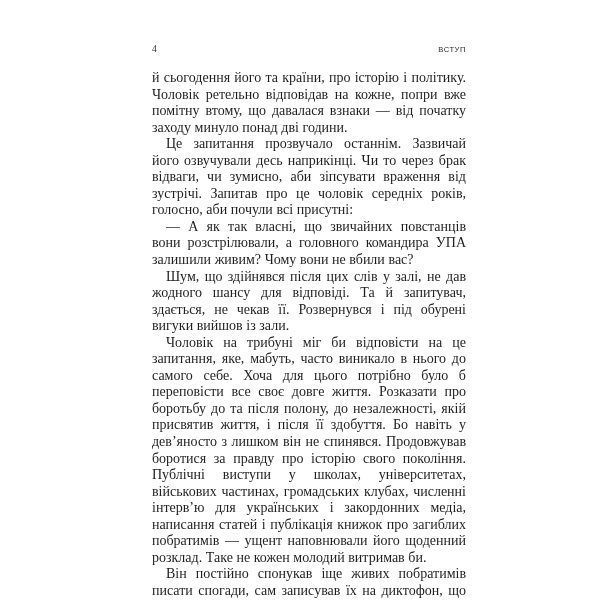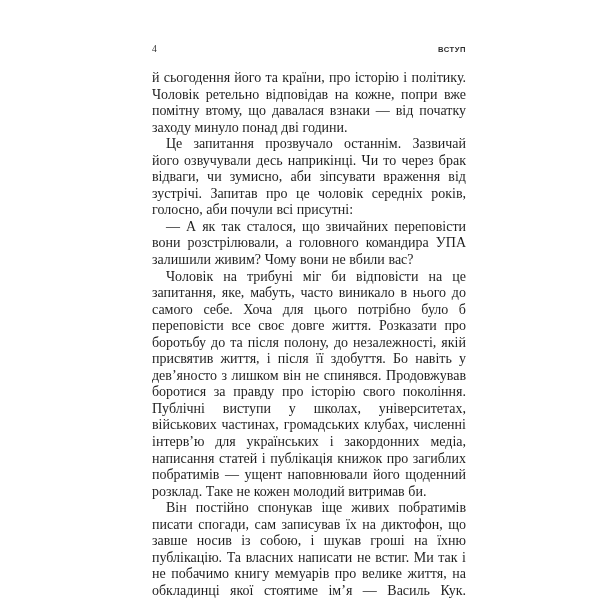--- a/index.html
+++ b/index.html
@@ -41,21 +41,21 @@
     font-size: 9.5px;
     line-height: 11px;
     color: #2b2b2b;
     letter-spacing: 0.1px;
   }
 
   .running-title {
     font-family: "Liberation Sans", "DejaVu Sans", sans-serif;
     font-size: 7.6px;
     line-height: 11px;
-    font-weight: 700;
+    font-weight: 400;
     letter-spacing: 0.55px;
     color: #2b2b2b;
     text-transform: uppercase;
     margin-left: 36px;
   }
 
   
   .textblock {
     position: absolute;
     left: 152px;
@@ -93,18 +93,19 @@
 <div class="page">
 
   <div class="running-head">
     <span class="folio">4</span>
     <span class="running-title">ВСТУП</span>
   </div>
 
   <div class="textblock">
     <p class="para noindent">й сьогодення його та країни, про історію і політику. Чоловік ретельно відповідав на кожне, попри вже помітну втому, що давалася взнаки — від початку заходу минуло понад дві години.</p>
     <p class="para indent">Це запитання прозвучало останнім. Зазвичай його озвучували десь наприкінці. Чи то через брак відваги, чи зумисно, аби зіпсувати враження від зустрічі. Запитав про це чоловік середніх років, голосно, аби почули всі присутні:</p>
-    <p class="para indent">— А як так сталося, що звичайних переповісти вони розстрілювали, а головного командира УПА залишили живим? Чому вони не вбили вас?</p>
+    <p class="para indent">— А як так власні, що звичайних повстанців вони розстрілювали, а головного командира УПА залишили живим? Чому вони не вбили вас?</p>
+    <p class="para indent">Шум, що здійнявся після цих слів у залі, не дав жодного шансу для відповіді. Та й запитувач, здається, не чекав її. Розвернувся і під обурені вигуки вийшов із зали.</p>
     <p class="para indent">Чоловік на трибуні міг би відповісти на це запитання, яке, мабуть, часто виникало в нього до самого себе. Хоча для цього потрібно було б переповісти все своє довге життя. Розказати про боротьбу до та після полону, до незалежності, якій присвятив життя, і після її здобуття. Бо навіть у дев’яносто з лишком він не спинявся. Продовжував боротися за правду про історію свого покоління. Публічні виступи у школах, університетах, військових частинах, громадських клубах, численні інтерв’ю для українських і закордонних медіа, написання статей і публікація книжок про загиблих побратимів — ущент наповнювали його щоденний розклад. Таке не кожен молодий витримав би.</p>
     <p class="para indent">Він постійно спонукав іще живих побратимів писати спогади, сам записував їх на диктофон, що завше носив із собою, і шукав гроші на їхню публікацію. Та власних написати не встиг. Ми так і не побачимо книгу мемуарів про велике життя, на обкладинці якої стоятиме ім’я — Василь Кук. Пам’ять про інших була для нього важливішою за власні спогади. І навіть</p>
   </div>
 
 </div>
 
 </body></html>

